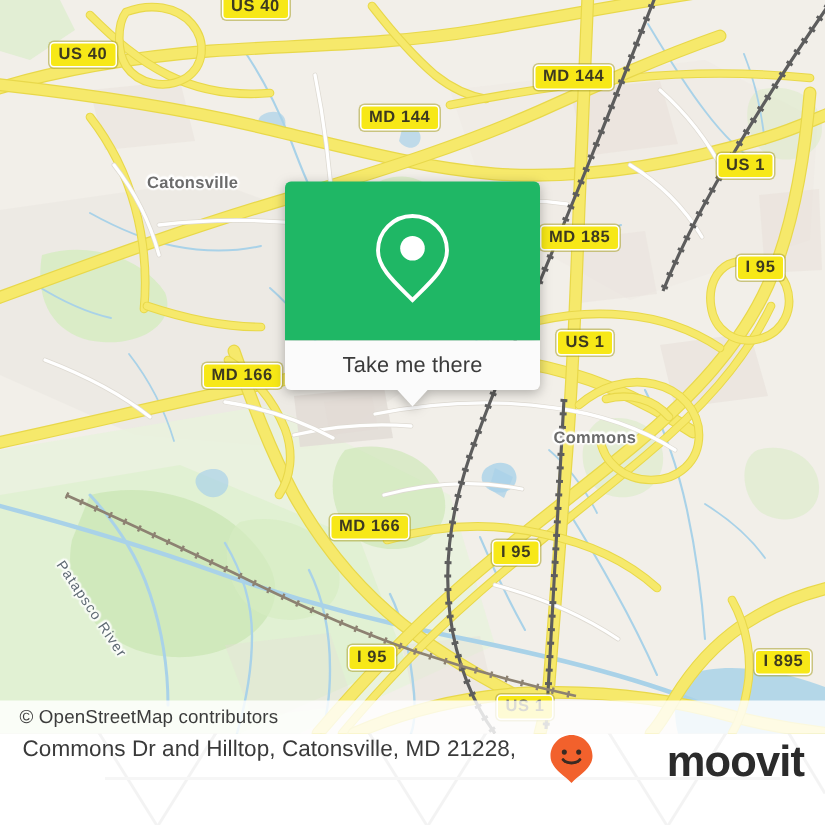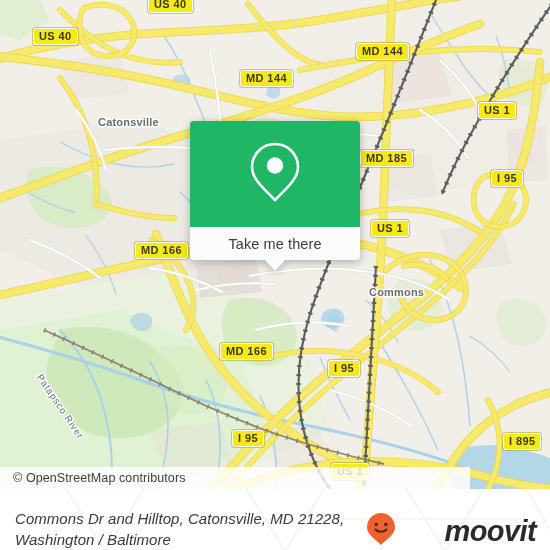--- a/index.html
+++ b/index.html
@@ -76,41 +76,40 @@
     position:absolute; left:50%; top:138px;
     margin-left:-11px;
     width:0; height:0;
     border-left:11px solid transparent;
     border-right:11px solid transparent;
     border-top:12px solid #fbfbfb;
   }
 
   
   #attribution {
-    position:absolute; left:0; top:467px; width:470px; height:22px;
+    position:absolute; left:0; top:467px; width:550px; height:22px;
     background:rgba(255,255,255,.82);
     display:flex; align-items:center;
   }
   #attribution-text {
     font-size:12.5px; color:#3c3c3c; padding-left:13px; letter-spacing:.1px;
   }
 
   
   #footer {
     position:absolute; left:0; top:489px; width:550px; height:61px;
     background:#ffffff; overflow:hidden;
   }
   #footer-watermark {
     position:absolute; left:0; top:0; width:550px; height:61px; opacity:.5;
   }
   #footer-inner {
     position:relative; height:100%;
-    display:flex; align-items:flex-end; justify-content:space-between;
+    display:flex; align-items:flex-start; justify-content:space-between;
     padding:0 14px 0 15px;
-    font-style:italic;
   }
   #footer-title {
     font-size:15px; line-height:21px; color:#3a3a3a; max-width:400px;
     letter-spacing:.05px;
   }
   #brand { display:flex; align-items:center; gap:2px; }
   #brand-word {
     font-size:29px; font-weight:bold; color:#2b2b2b; letter-spacing:-.6px;
     line-height:29px;
     margin-left:47px;
@@ -351,21 +350,20 @@
       <path d="M400 -10 L450 70"></path>
       <path d="M490 -10 L440 70"></path>
       <path d="M520 -10 L550 40"></path>
       <path d="M70 30 L520 30" stroke="#efefef"></path>
     </g>
   </svg>
 
   <div id="footer-inner">
     <div id="footer-title">
       <span>Commons Dr and Hilltop, Catonsville, MD 21228,</span><br>
-      <span>Washington / Baltimore</span>
     </div>
 
     <div id="brand">
       <span>
         <svg width="30" height="34" viewBox="0 0 30 34">
           <path d="M15 1 C7.3 1 1 7.3 1 15 C1 23.2 10 27.5 15 33 C20 27.5 29 23.2 29 15 C29 7.3 22.7 1 15 1 Z" fill="#f2612c"></path>
           <circle cx="10.2" cy="12.4" r="1.7" fill="#3a2a22"></circle>
           <circle cx="19.8" cy="12.4" r="1.7" fill="#3a2a22"></circle>
           <path d="M9.4 17.4 C11.6 20.4 18.4 20.4 20.6 17.4" fill="none" stroke="#3a2a22" stroke-width="1.9" stroke-linecap="round"></path>
         </svg>

